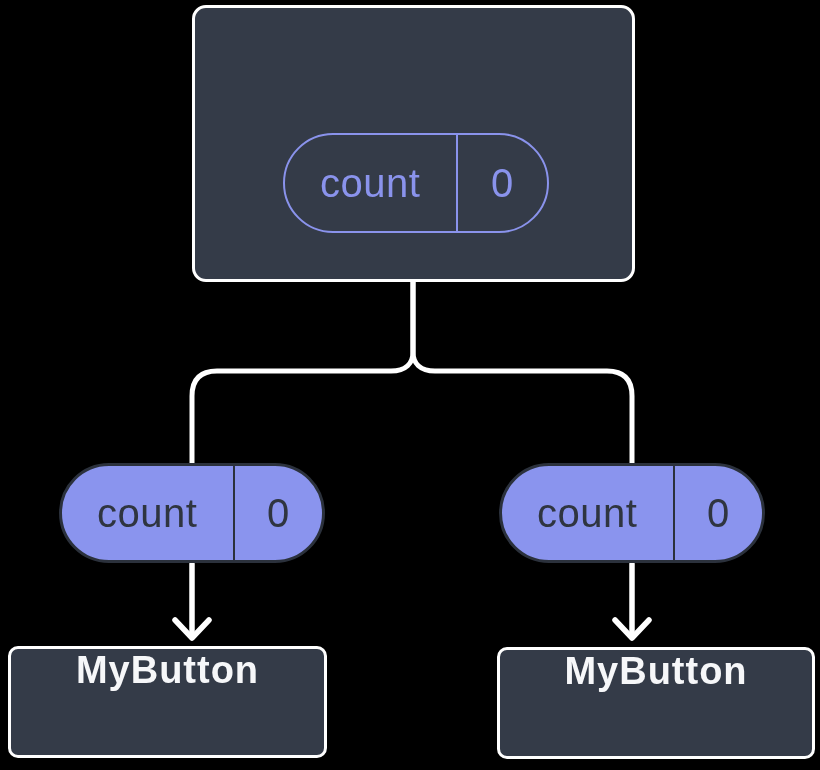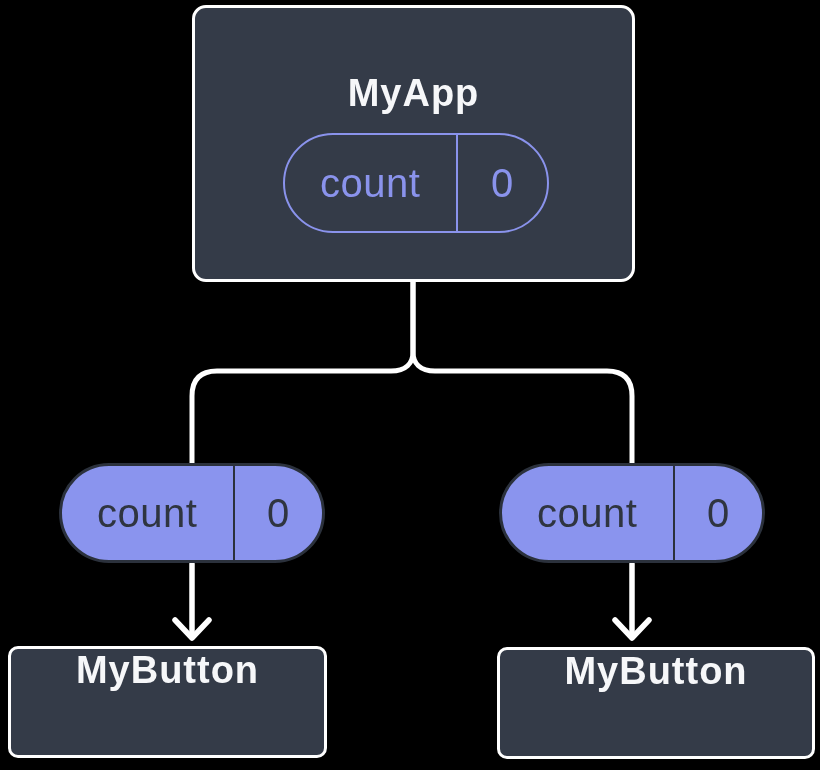--- a/index.html
+++ b/index.html
@@ -111,21 +111,20 @@
       <path class="arrow" d="M 192 564 L 192 636"></path>
       <path class="arrow" d="M 175 620 L 192 638 L 209 620"></path>
     </g>
     <g>
       <path class="arrow" d="M 632 564 L 632 636"></path>
       <path class="arrow" d="M 615 620 L 632 638 L 649 620"></path>
     </g>
   </svg>
 
   <div class="node node-root">
-    <div class="node-title">MyApp</div>
     <div class="pill pill-outline">
       <div class="pill-name">count</div>
       <div class="pill-value">0</div>
     </div>
   </div>
 
   <div class="pill pill-solid pill-prop-left">
     <div class="pill-name">count</div>
     <div class="pill-value">0</div>
   </div>

